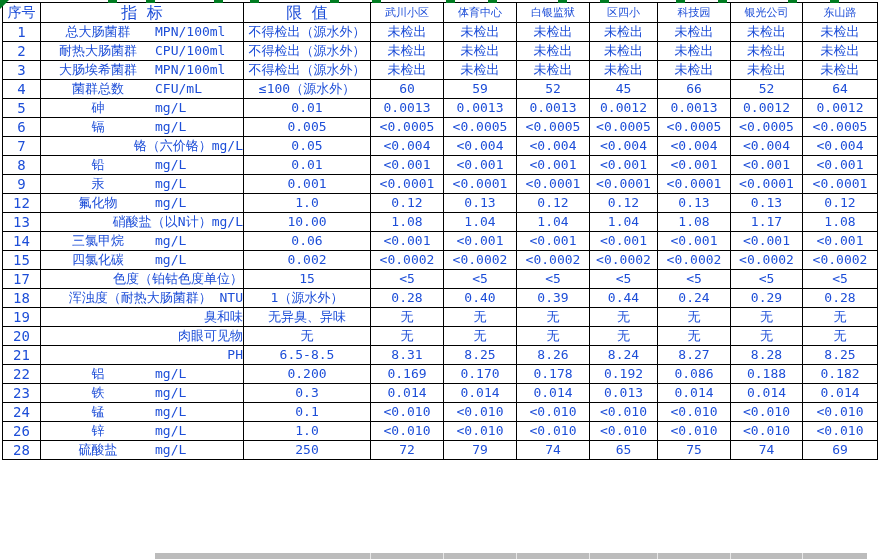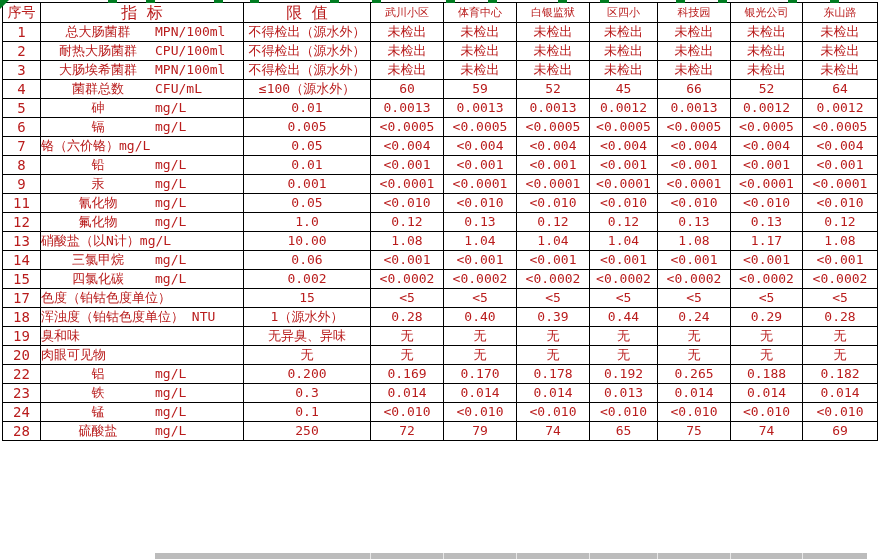--- a/index.html
+++ b/index.html
@@ -1,38 +1,38 @@
 <!DOCTYPE html>
 <html><head>
 <meta charset="utf-8">
 <style>
   * { margin:0; padding:0; box-sizing:border-box; }
   html,body { width:880px; height:559px; background:#ffffff; overflow:hidden; }
   .viewport {
     position:relative; width:840px; height:559px; background:#ffffff;
-    font-family:"DejaVu Sans Mono","DejaVu Sans",sans-serif; color:#b91c1c;
+    font-family:"DejaVu Sans Mono","DejaVu Sans",sans-serif; color:#1d4ed8;
   }
   table.sheet {
     position:absolute; top:2px; left:2px; width:875px;
     border-collapse:collapse; table-layout:fixed; background:#fff;
   }
   th, td {
     border:1px solid #000; overflow:hidden; white-space:nowrap;
     padding:0; vertical-align:middle; text-align:center;
   }
   thead th { height:19px; font-weight:normal; font-size:11px; line-height:19px; }
   th.h-no   { font-size:14px; }
   th.h-big  { font-size:16px;margin-left:22px; }
   tbody td  { height:18px; font-size:13px; line-height:18px; }
   td.cell-no { font-size:14px; }
   td.ind { text-align:left; position:relative; }
   .indwrap { display:flex; width:100%; align-items:flex-end; }
   .ind-name { flex:1 1 auto; text-align:center; min-width:0; }
   .ind-unit { flex:0 0 88px; width:88px; text-align:left; }
-  .ind-joined { display:block; width:100%; text-align:left; }
+  .ind-joined { display:block; width:100%; text-align:right; }
   
   .corner {
     position:absolute; top:0; left:0; width:0; height:0; z-index:6;
     border-top:9px solid #007c21; border-right:9px solid transparent;
   }
   
   .dash { position:absolute; top:0; height:3px; width:9px; background:#007c21; z-index:5; }
   
   .cellmark {
     position:absolute; top:0; left:0; width:0; height:0; display:block;
@@ -236,37 +236,20 @@
           <td class="cell-limit">0.001</td>
           <td class="cell-value">&lt;0.0001</td>
           <td class="cell-value">&lt;0.0001</td>
           <td class="cell-value">&lt;0.0001</td>
           <td class="cell-value">&lt;0.0001</td>
           <td class="cell-value">&lt;0.0001</td>
           <td class="cell-value">&lt;0.0001</td>
           <td class="cell-value">&lt;0.0001</td>
         </tr>
         <tr>
-          <td class="cell-no">11</td>
-          <td class="ind">
-            <div class="indwrap">
-              <span class="ind-name">氰化物</span>
-              <span class="ind-unit">mg/L</span>
-            </div>
-          </td>
-          <td class="cell-limit">0.05</td>
-          <td class="cell-value">&lt;0.010</td>
-          <td class="cell-value">&lt;0.010</td>
-          <td class="cell-value">&lt;0.010</td>
-          <td class="cell-value">&lt;0.010</td>
-          <td class="cell-value">&lt;0.010</td>
-          <td class="cell-value">&lt;0.010</td>
-          <td class="cell-value">&lt;0.010</td>
-        </tr>
-        <tr>
           <td class="cell-no">12</td>
           <td class="ind">
             <div class="indwrap">
               <span class="ind-name">氟化物</span>
               <span class="ind-unit">mg/L</span>
             </div>
           </td>
           <td class="cell-limit">1.0</td>
           <td class="cell-value">0.12</td>
           <td class="cell-value">0.13</td>
@@ -334,21 +317,21 @@
           <td class="cell-value">&lt;5</td>
           <td class="cell-value">&lt;5</td>
           <td class="cell-value">&lt;5</td>
           <td class="cell-value">&lt;5</td>
           <td class="cell-value">&lt;5</td>
           <td class="cell-value">&lt;5</td>
         </tr>
         <tr>
           <td class="cell-no">18</td>
           <td class="ind">
-            <span class="ind-joined">浑浊度（铂钴色度单位） NTU</span>
+            <span class="ind-joined">浑浊度（耐热大肠菌群） NTU</span>
           </td>
           <td class="cell-limit">1（源水外）</td>
           <td class="cell-value">0.28</td>
           <td class="cell-value">0.40</td>
           <td class="cell-value">0.39</td>
           <td class="cell-value">0.44</td>
           <td class="cell-value">0.24</td>
           <td class="cell-value">0.29</td>
           <td class="cell-value">0.28</td>
         </tr>
@@ -374,33 +357,47 @@
           <td class="cell-limit">无</td>
           <td class="cell-value">无</td>
           <td class="cell-value">无</td>
           <td class="cell-value">无</td>
           <td class="cell-value">无</td>
           <td class="cell-value">无</td>
           <td class="cell-value">无</td>
           <td class="cell-value">无</td>
         </tr>
         <tr>
+          <td class="cell-no">21</td>
+          <td class="ind">
+            <span class="ind-joined">PH</span>
+          </td>
+          <td class="cell-limit">6.5-8.5</td>
+          <td class="cell-value">8.31</td>
+          <td class="cell-value">8.25</td>
+          <td class="cell-value">8.26</td>
+          <td class="cell-value">8.24</td>
+          <td class="cell-value">8.27</td>
+          <td class="cell-value">8.28</td>
+          <td class="cell-value">8.25</td>
+        </tr>
+        <tr>
           <td class="cell-no">22</td>
           <td class="ind">
             <div class="indwrap">
               <span class="ind-name">铝</span>
               <span class="ind-unit">mg/L</span>
             </div>
           </td>
           <td class="cell-limit">0.200</td>
           <td class="cell-value">0.169</td>
           <td class="cell-value">0.170</td>
           <td class="cell-value">0.178</td>
           <td class="cell-value">0.192</td>
-          <td class="cell-value">0.265</td>
+          <td class="cell-value">0.086</td>
           <td class="cell-value">0.188</td>
           <td class="cell-value">0.182</td>
         </tr>
         <tr>
           <td class="cell-no">23</td>
           <td class="ind">
             <div class="indwrap">
               <span class="ind-name">铁</span>
               <span class="ind-unit">mg/L</span>
             </div>
@@ -416,20 +413,37 @@
         </tr>
         <tr>
           <td class="cell-no">24</td>
           <td class="ind">
             <div class="indwrap">
               <span class="ind-name">锰</span>
               <span class="ind-unit">mg/L</span>
             </div>
           </td>
           <td class="cell-limit">0.1</td>
+          <td class="cell-value">&lt;0.010</td>
+          <td class="cell-value">&lt;0.010</td>
+          <td class="cell-value">&lt;0.010</td>
+          <td class="cell-value">&lt;0.010</td>
+          <td class="cell-value">&lt;0.010</td>
+          <td class="cell-value">&lt;0.010</td>
+          <td class="cell-value">&lt;0.010</td>
+        </tr>
+        <tr>
+          <td class="cell-no">26</td>
+          <td class="ind">
+            <div class="indwrap">
+              <span class="ind-name">锌</span>
+              <span class="ind-unit">mg/L</span>
+            </div>
+          </td>
+          <td class="cell-limit">1.0</td>
           <td class="cell-value">&lt;0.010</td>
           <td class="cell-value">&lt;0.010</td>
           <td class="cell-value">&lt;0.010</td>
           <td class="cell-value">&lt;0.010</td>
           <td class="cell-value">&lt;0.010</td>
           <td class="cell-value">&lt;0.010</td>
           <td class="cell-value">&lt;0.010</td>
         </tr>
         <tr>
           <td class="cell-no">28</td>

